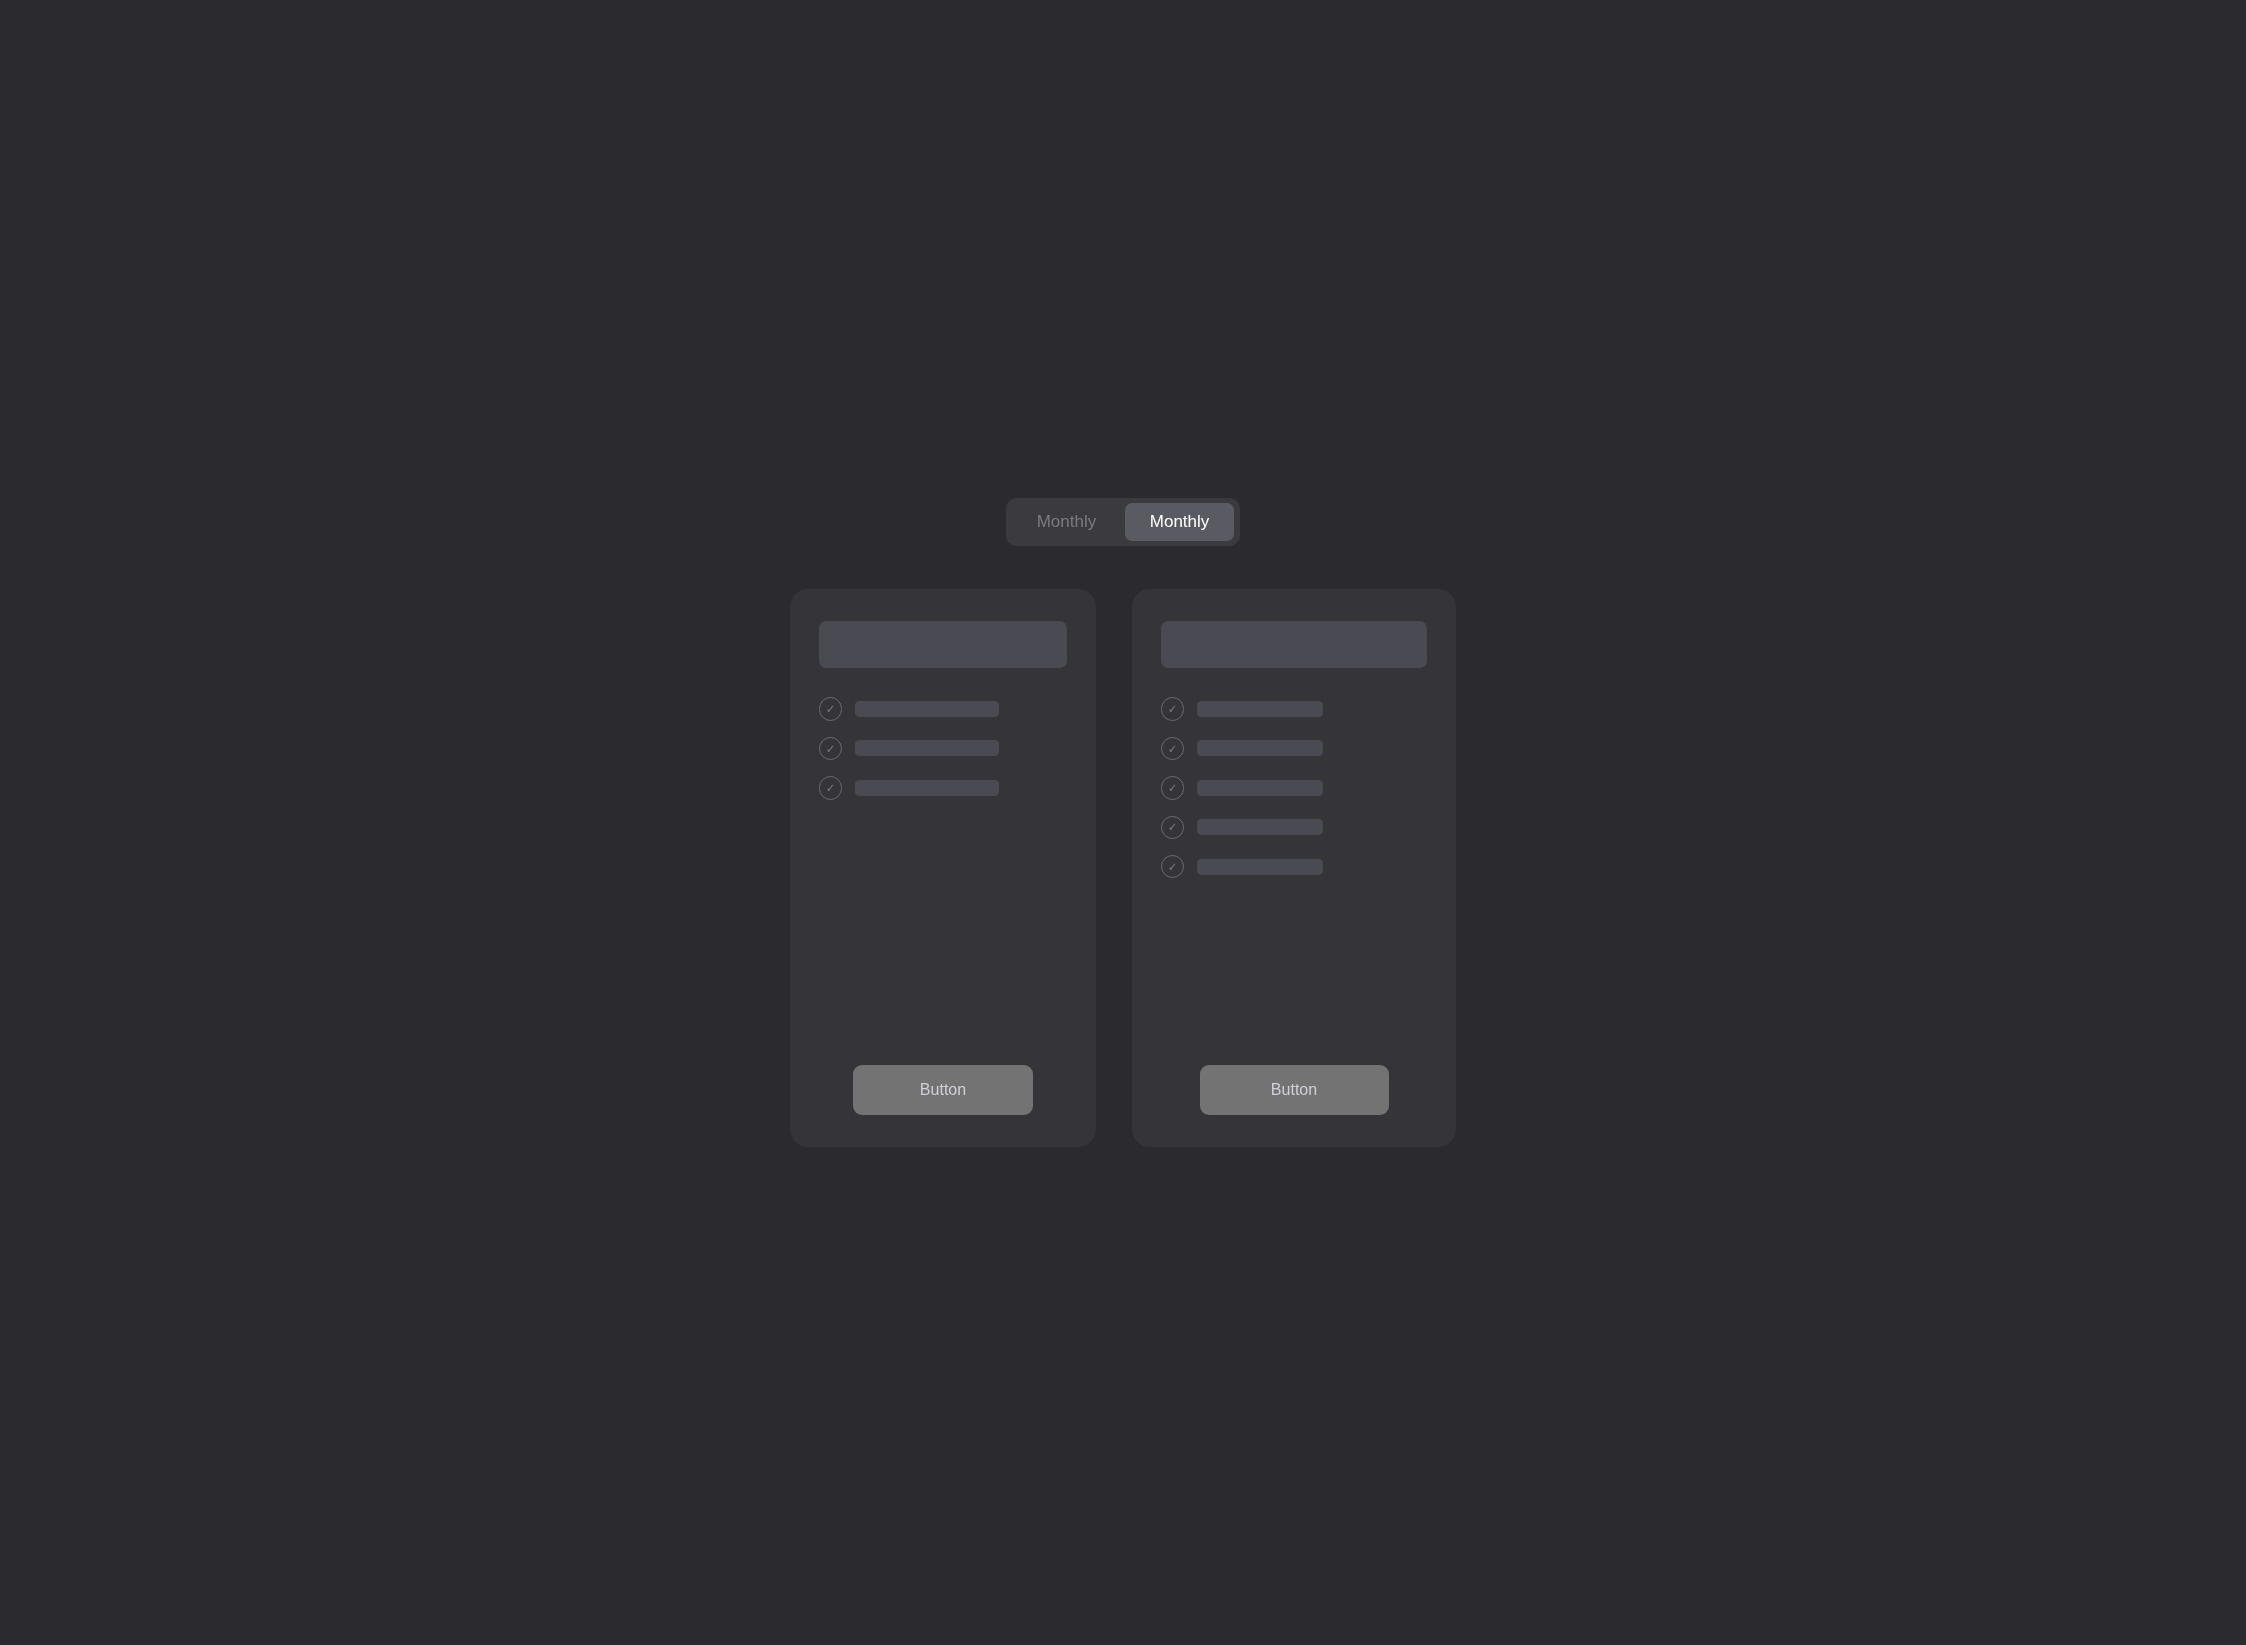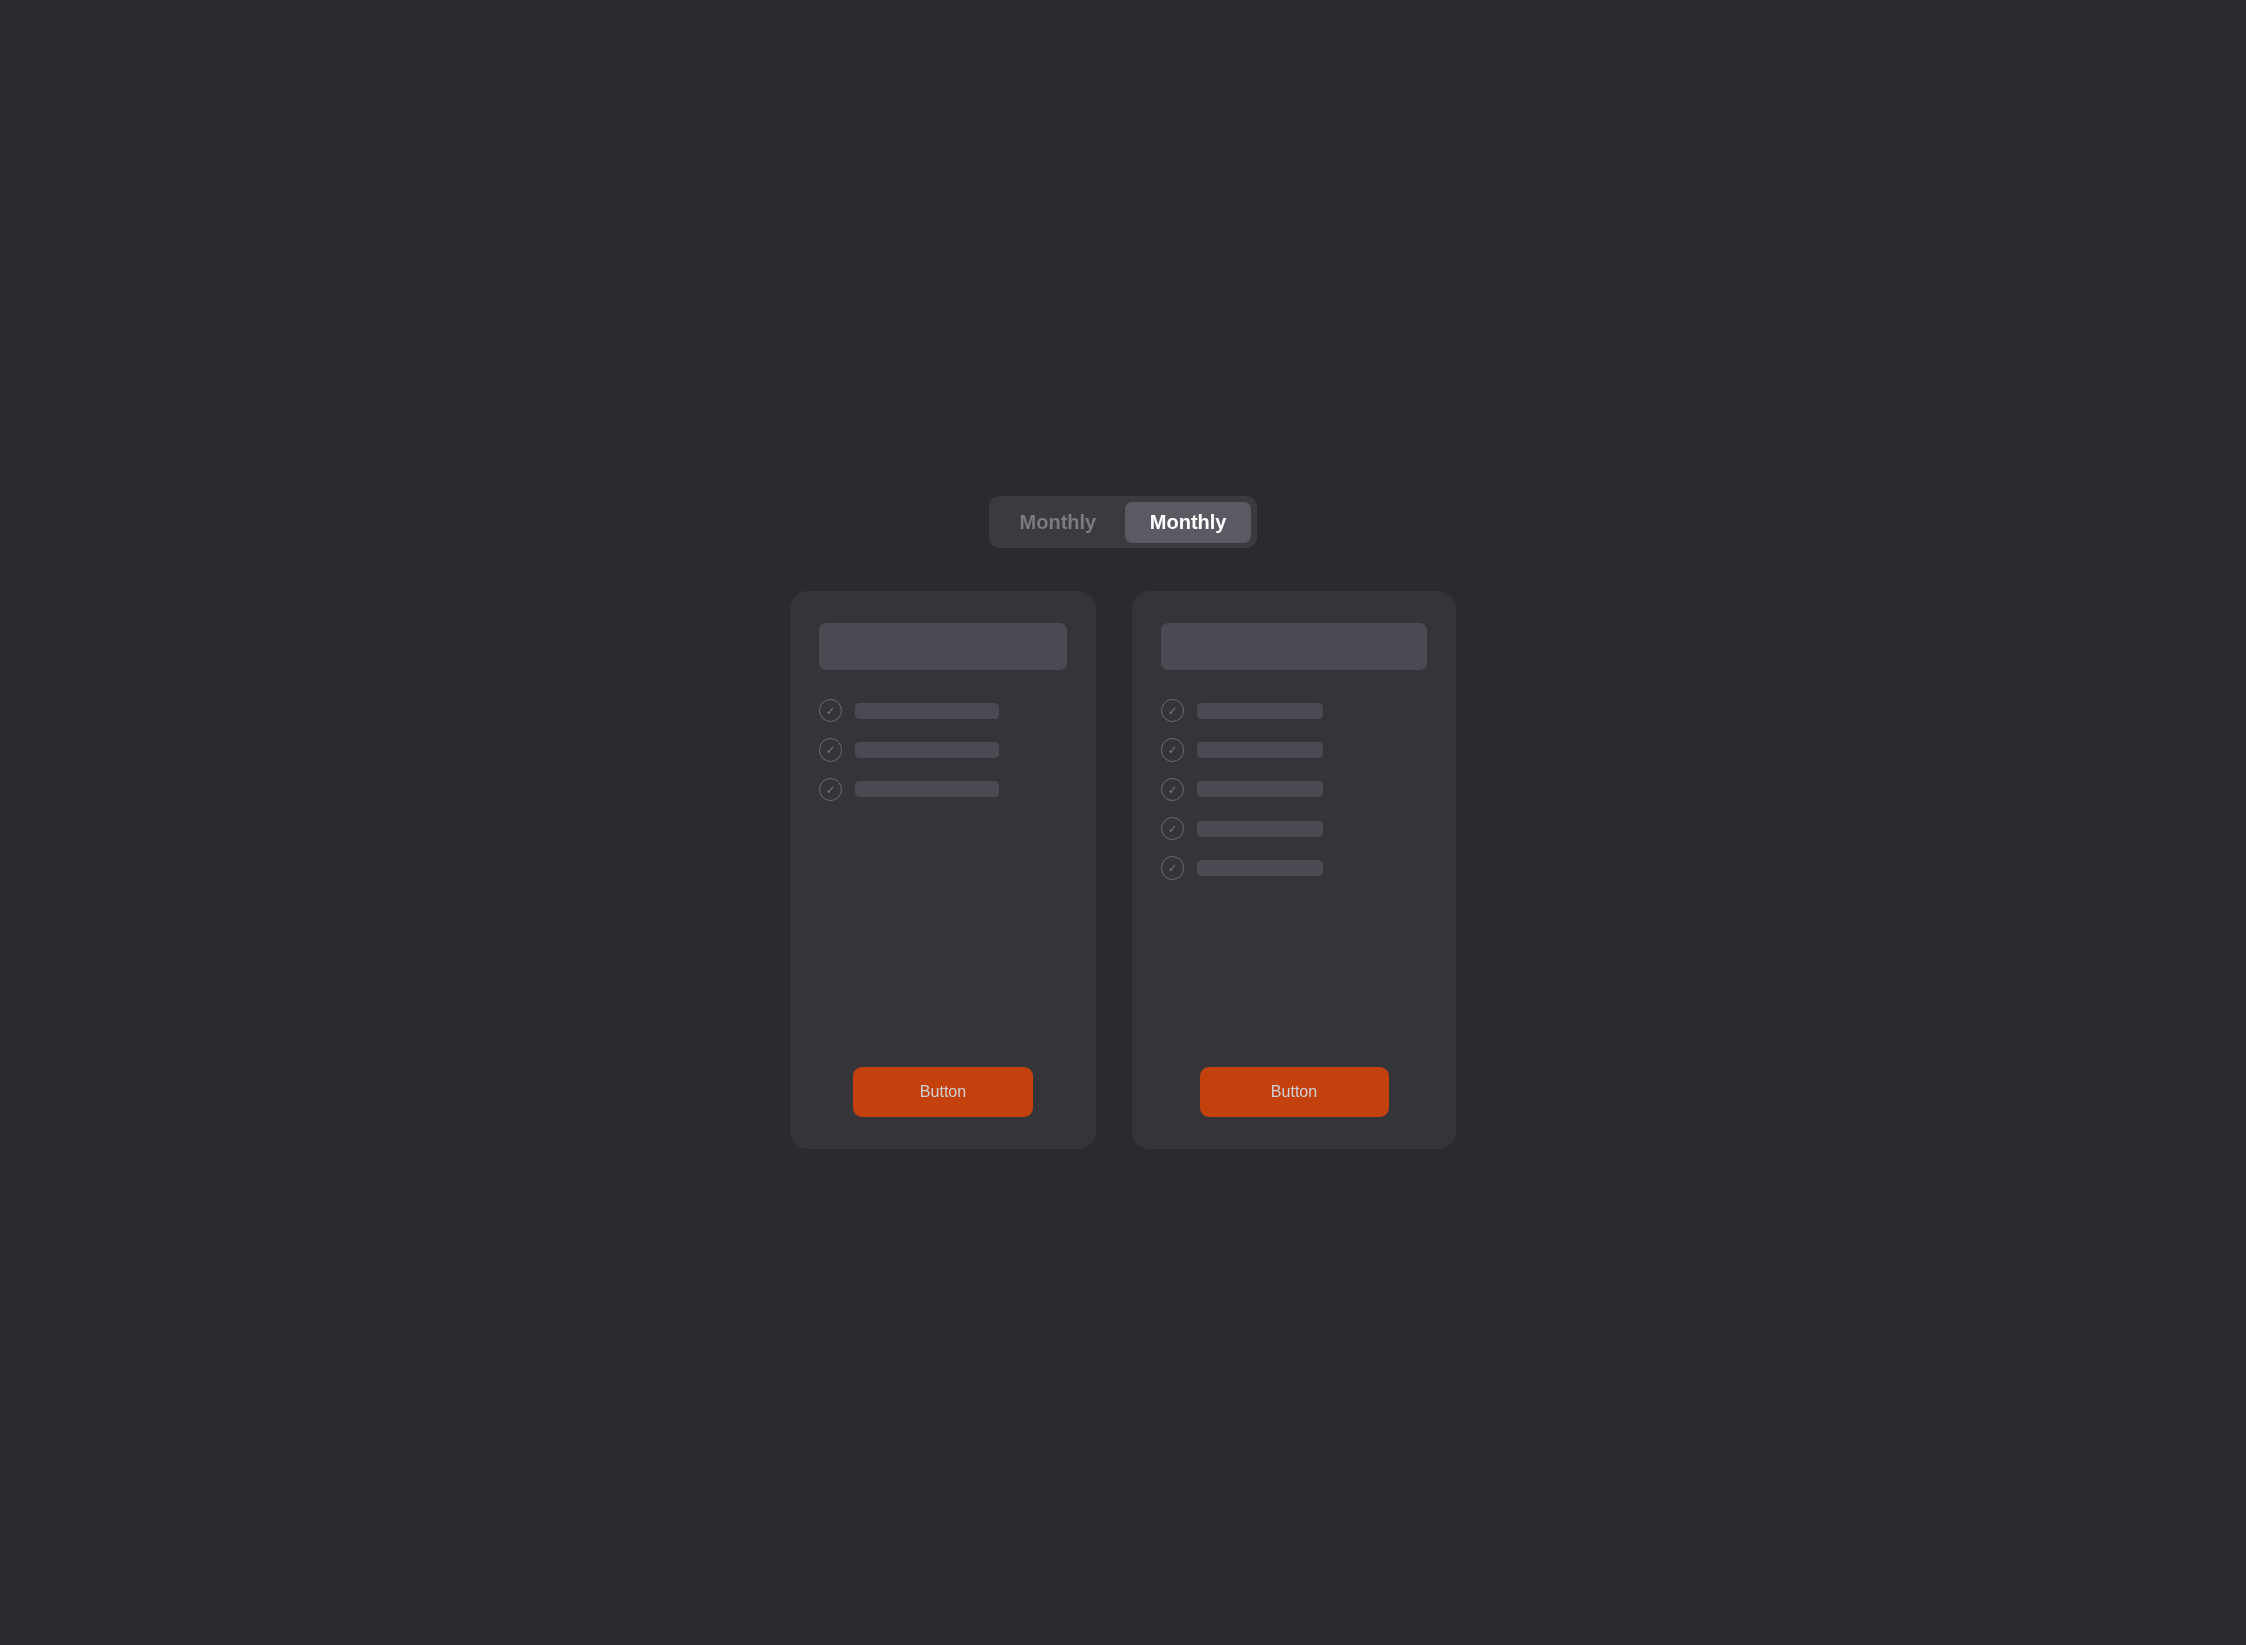--- a/index.html
+++ b/index.html
@@ -32,22 +32,22 @@
       align-items: center;
       background-color: #3a3a3f;
       border-radius: 10.8px;
       padding: 5.4px;
       gap: 3.6px;
     }
 
     .toggle-option {
       padding: 9px 25px;
       border-radius: 7.2px;
-      font-size: 20px;
-      font-weight: 700;
+      font-size: 17px;
+      font-weight: 400;
       cursor: pointer;
       user-select: none;
       transition: background 0.2s;
     }
 
     .toggle-option.inactive {
       color: #7a7a82;
       background: transparent;
     }
 
@@ -132,21 +132,21 @@
     .card-2 .feature-bar:nth-child(4) { width: 131px; }
     .card-2 .feature-bar:nth-child(5) { width: 104px; }
 
     .card-button-area {
       margin-top: 43px;
       display: flex;
       justify-content: center;
     }
 
     .card-button {
-      background-color: #c2410c;
+      background-color: #737373;
       color: #d0d0d8;
       border: none;
       border-radius: 9px;
       padding: 16px 0;
       width: 180px;
       font-size: 16px;
       font-weight: 500;
       cursor: pointer;
       text-align: center;
       transition: background 0.2s;

